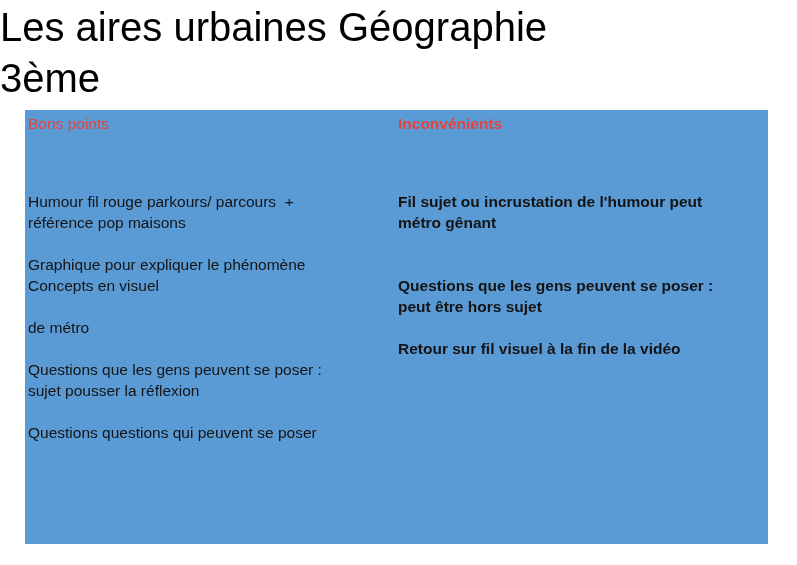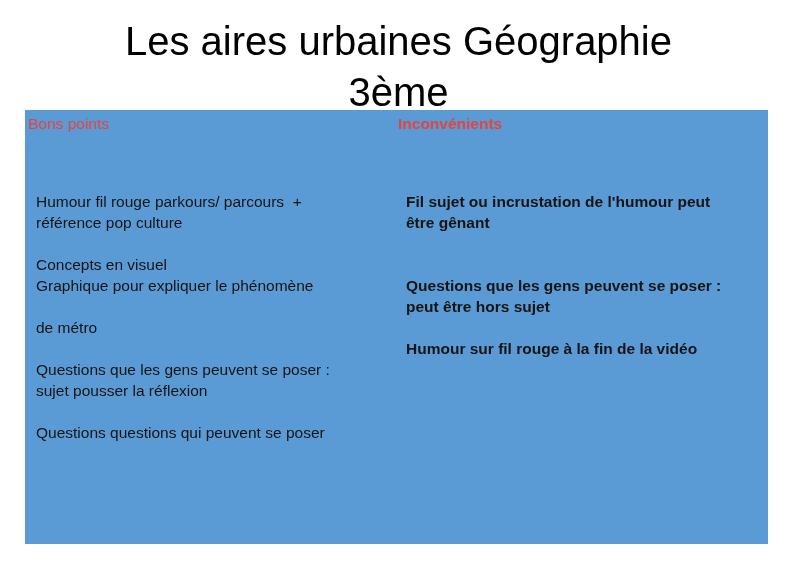--- a/index.html
+++ b/index.html
@@ -9,22 +9,22 @@
   }
   body {
     width: 797px;
     height: 565px;
     position: relative;
     font-family: "Liberation Sans", sans-serif;
     overflow: hidden;
   }
   .title {
     margin: 0;
-    padding-top: 16px;
-    text-align: center;
+    padding-top: 2px;
+    text-align: left;
     font-size: 40px;
     font-weight: 400;
     line-height: 51px;
     color: #000000;
   }
   .title-line {
     display: block;
     white-space: pre;
   }
   .panel {
@@ -44,21 +44,20 @@
   .col-left  { width: 370px; }
   .col-right { width: 373px; font-weight: bold; }
   .col-header {
     color: #e8433a;
     font-size: 15.5px;
     line-height: 21px;
     white-space: pre;
   }
   .col-body {
     margin-top: 57px;
-    margin-left: 8px;
   }
   .line {
     color: #141414;
     font-size: 15.5px;
     line-height: 21px;
     white-space: pre;
   }
 </style>
 </head>
 <body>
@@ -66,40 +65,40 @@
 <h1 class="title">
   <span class="title-line">Les aires urbaines Géographie</span>
   <span class="title-line">3ème</span>
 </h1>
 
 <div class="panel">
   <div class="col col-left">
     <div class="col-header">Bons points</div>
     <div class="col-body">
         <div class="line">Humour fil rouge parkours/ parcours  +</div>
-        <div class="line">référence pop culture</div>
+        <div class="line">référence pop maisons</div>
         <div class="line">&nbsp;</div>
+        <div class="line">Graphique pour expliquer le phénomène</div>
         <div class="line">Concepts en visuel</div>
-        <div class="line">Graphique pour expliquer le phénomène</div>
         <div class="line">&nbsp;</div>
         <div class="line">de métro</div>
         <div class="line">&nbsp;</div>
         <div class="line">Questions que les gens peuvent se poser :</div>
         <div class="line">sujet pousser la réflexion</div>
         <div class="line">&nbsp;</div>
         <div class="line">Questions questions qui peuvent se poser</div>
         <div class="line">&nbsp;</div>
       </div>
   </div>
   <div class="col col-right">
     <div class="col-header">Inconvénients</div>
     <div class="col-body">
         <div class="line">Fil sujet ou incrustation de l'humour peut</div>
-        <div class="line">être gênant</div>
+        <div class="line">métro gênant</div>
         <div class="line">&nbsp;</div>
         <div class="line">&nbsp;</div>
         <div class="line">Questions que les gens peuvent se poser :</div>
         <div class="line">peut être hors sujet</div>
         <div class="line">&nbsp;</div>
-        <div class="line">Humour sur fil rouge à la fin de la vidéo</div>
+        <div class="line">Retour sur fil visuel à la fin de la vidéo</div>
       </div>
   </div>
 </div>
 
 </body></html>

